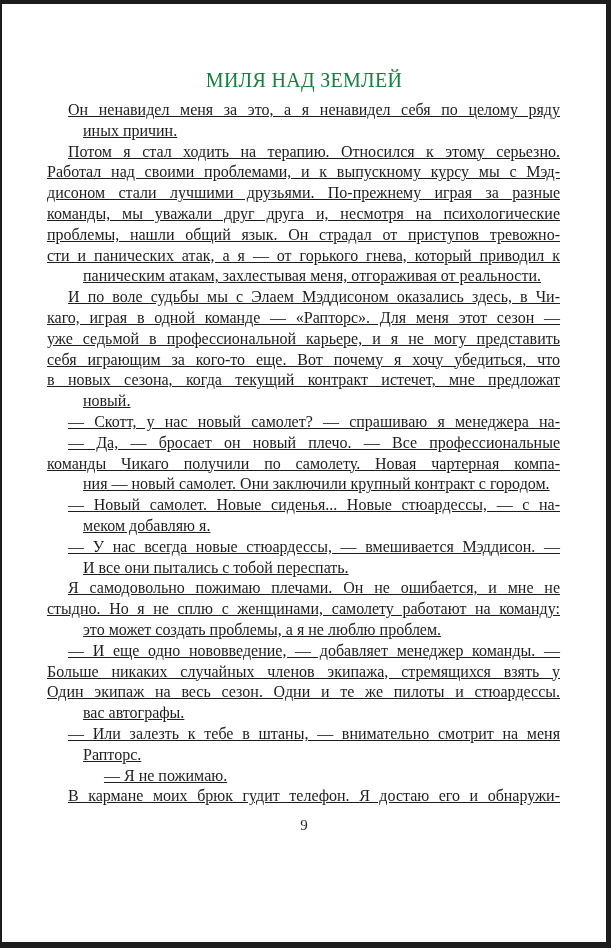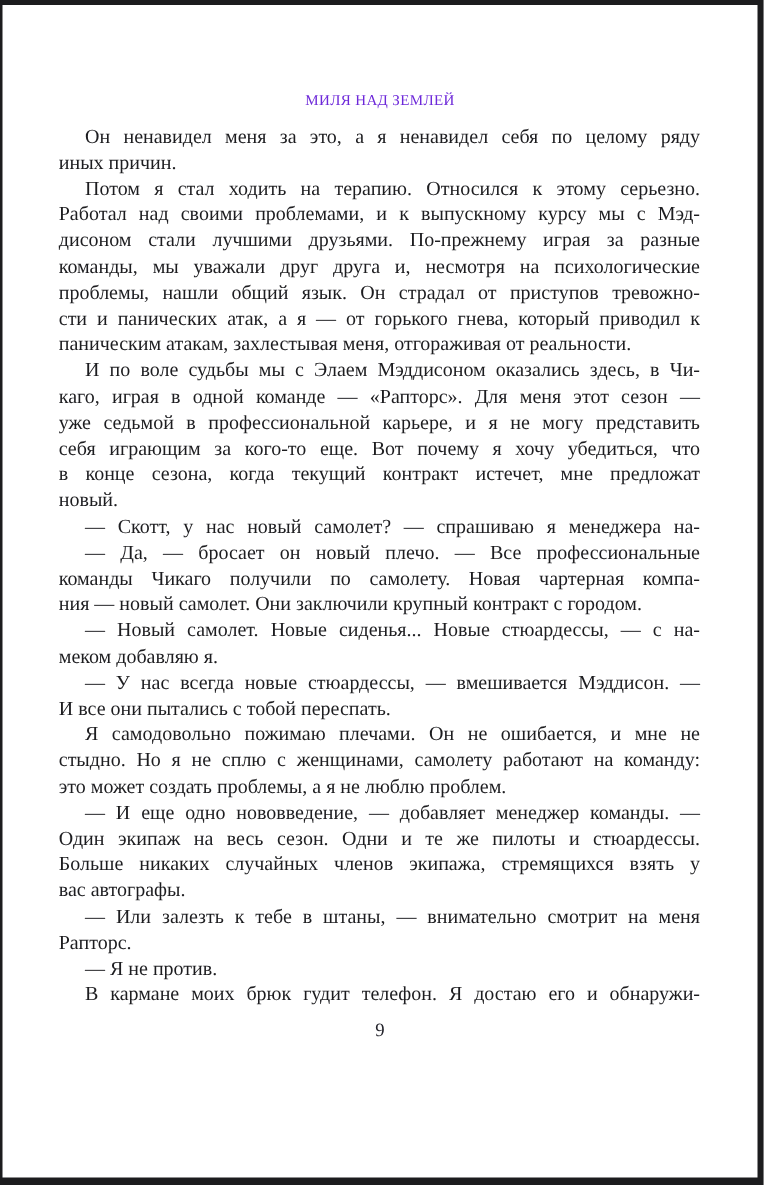--- a/index.html
+++ b/index.html
@@ -16,41 +16,43 @@
     border-style: solid;
     border-color: #1c1c1e;
     border-width: 4px 5px 6px 2px;
     font-family: "Liberation Serif", "DejaVu Serif", serif;
     color: #1d1d20;
     overflow: hidden;
   }
   .running-title {
     margin-top: 69px;
     text-align: center;
-    font-size: 12px;
+    font-size: 20px;
     line-height: 14px;
     letter-spacing: 0.3px;
-    color: #6d28d9;
+    color: #15803d;
   }
   .page-body {
     margin: 13px 46px 0 45px;
     font-size: 16px;
     line-height: 20.8px;
   }
   .paragraph {
     margin: 0;
     padding: 0;
   }
   .line {
     text-align: justify;
     text-align-last: justify;
     white-space: normal;
+    text-decoration: underline;
   }
   .line.last {
     text-align-last: left;
+    margin-left: 36px;
   }
   .line.first {
     text-indent: 21px;
   }
   .page-number {
     margin-top: 10px;
     text-align: center;
     font-size: 15px;
     line-height: 16px;
     color: #24242c;
@@ -74,21 +76,21 @@
         <div class="line">команды, мы уважали друг друга и, несмотря на психологические</div>
         <div class="line">проблемы, нашли общий язык. Он страдал от приступов тревожно-</div>
         <div class="line">сти и панических атак, а я — от горького гнева, который приводил к</div>
         <div class="line last">паническим атакам, захлестывая меня, отгораживая от реальности.</div>
       </div>
       <div class="paragraph">
         <div class="line first">И по воле судьбы мы с Элаем Мэддисоном оказались здесь, в Чи-</div>
         <div class="line">каго, играя в одной команде — «Рапторс». Для меня этот сезон —</div>
         <div class="line">уже седьмой в профессиональной карьере, и я не могу представить</div>
         <div class="line">себя играющим за кого-то еще. Вот почему я хочу убедиться, что</div>
-        <div class="line">в конце сезона, когда текущий контракт истечет, мне предложат</div>
+        <div class="line">в новых сезона, когда текущий контракт истечет, мне предложат</div>
         <div class="line last">новый.</div>
       </div>
       <div class="paragraph">
         <div class="line first">— Скотт, у нас новый самолет? — спрашиваю я менеджера на-</div>
       </div>
       <div class="paragraph">
         <div class="line first">— Да, — бросает он новый плечо. — Все профессиональные</div>
         <div class="line">команды Чикаго получили по самолету. Новая чартерная компа-</div>
         <div class="line last">ния — новый самолет. Они заключили крупный контракт с городом.</div>
       </div>
@@ -100,30 +102,30 @@
         <div class="line first">— У нас всегда новые стюардессы, — вмешивается Мэддисон. —</div>
         <div class="line last">И все они пытались с тобой переспать.</div>
       </div>
       <div class="paragraph">
         <div class="line first">Я самодовольно пожимаю плечами. Он не ошибается, и мне не</div>
         <div class="line">стыдно. Но я не сплю с женщинами, самолету работают на команду:</div>
         <div class="line last">это может создать проблемы, а я не люблю проблем.</div>
       </div>
       <div class="paragraph">
         <div class="line first">— И еще одно нововведение, — добавляет менеджер команды. —</div>
+        <div class="line">Больше никаких случайных членов экипажа, стремящихся взять у</div>
         <div class="line">Один экипаж на весь сезон. Одни и те же пилоты и стюардессы.</div>
-        <div class="line">Больше никаких случайных членов экипажа, стремящихся взять у</div>
         <div class="line last">вас автографы.</div>
       </div>
       <div class="paragraph">
         <div class="line first">— Или залезть к тебе в штаны, — внимательно смотрит на меня</div>
         <div class="line last">Рапторс.</div>
       </div>
       <div class="paragraph">
-        <div class="line first last">— Я не против.</div>
+        <div class="line first last">— Я не пожимаю.</div>
       </div>
       <div class="paragraph">
         <div class="line first">В кармане моих брюк гудит телефон. Я достаю его и обнаружи-</div>
       </div>
     </div>
 
   <div class="page-number">9</div>
 </div>
 
 </body></html>

